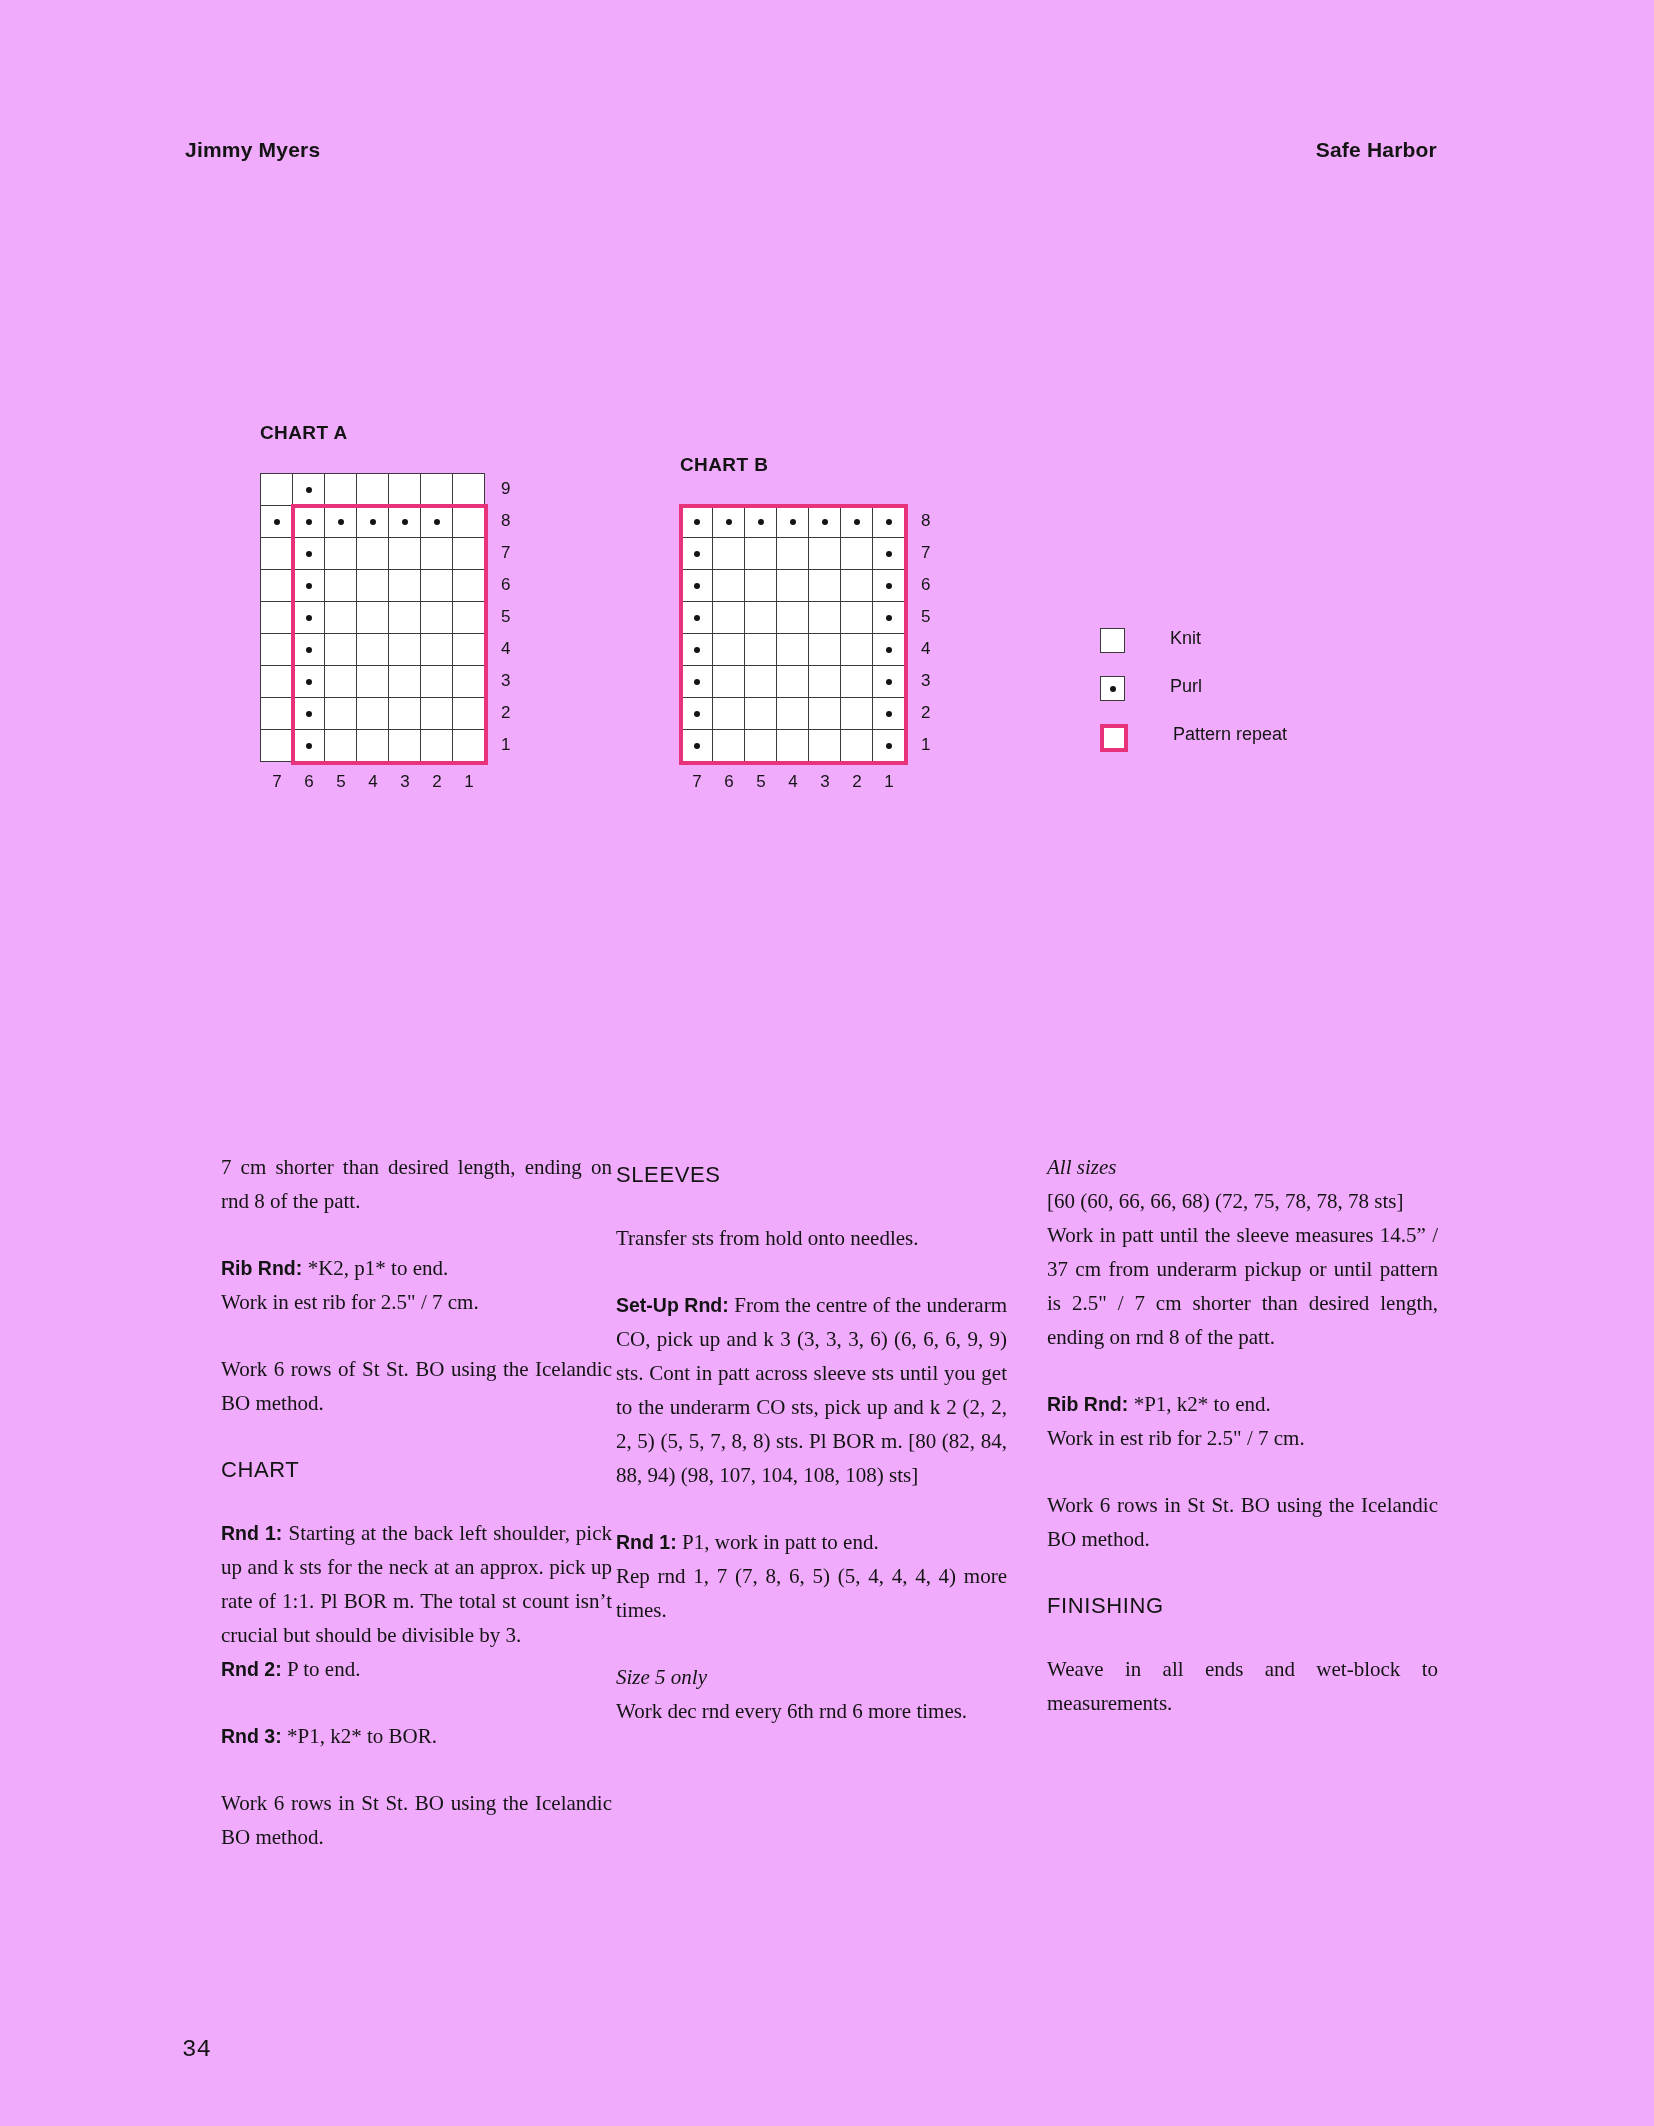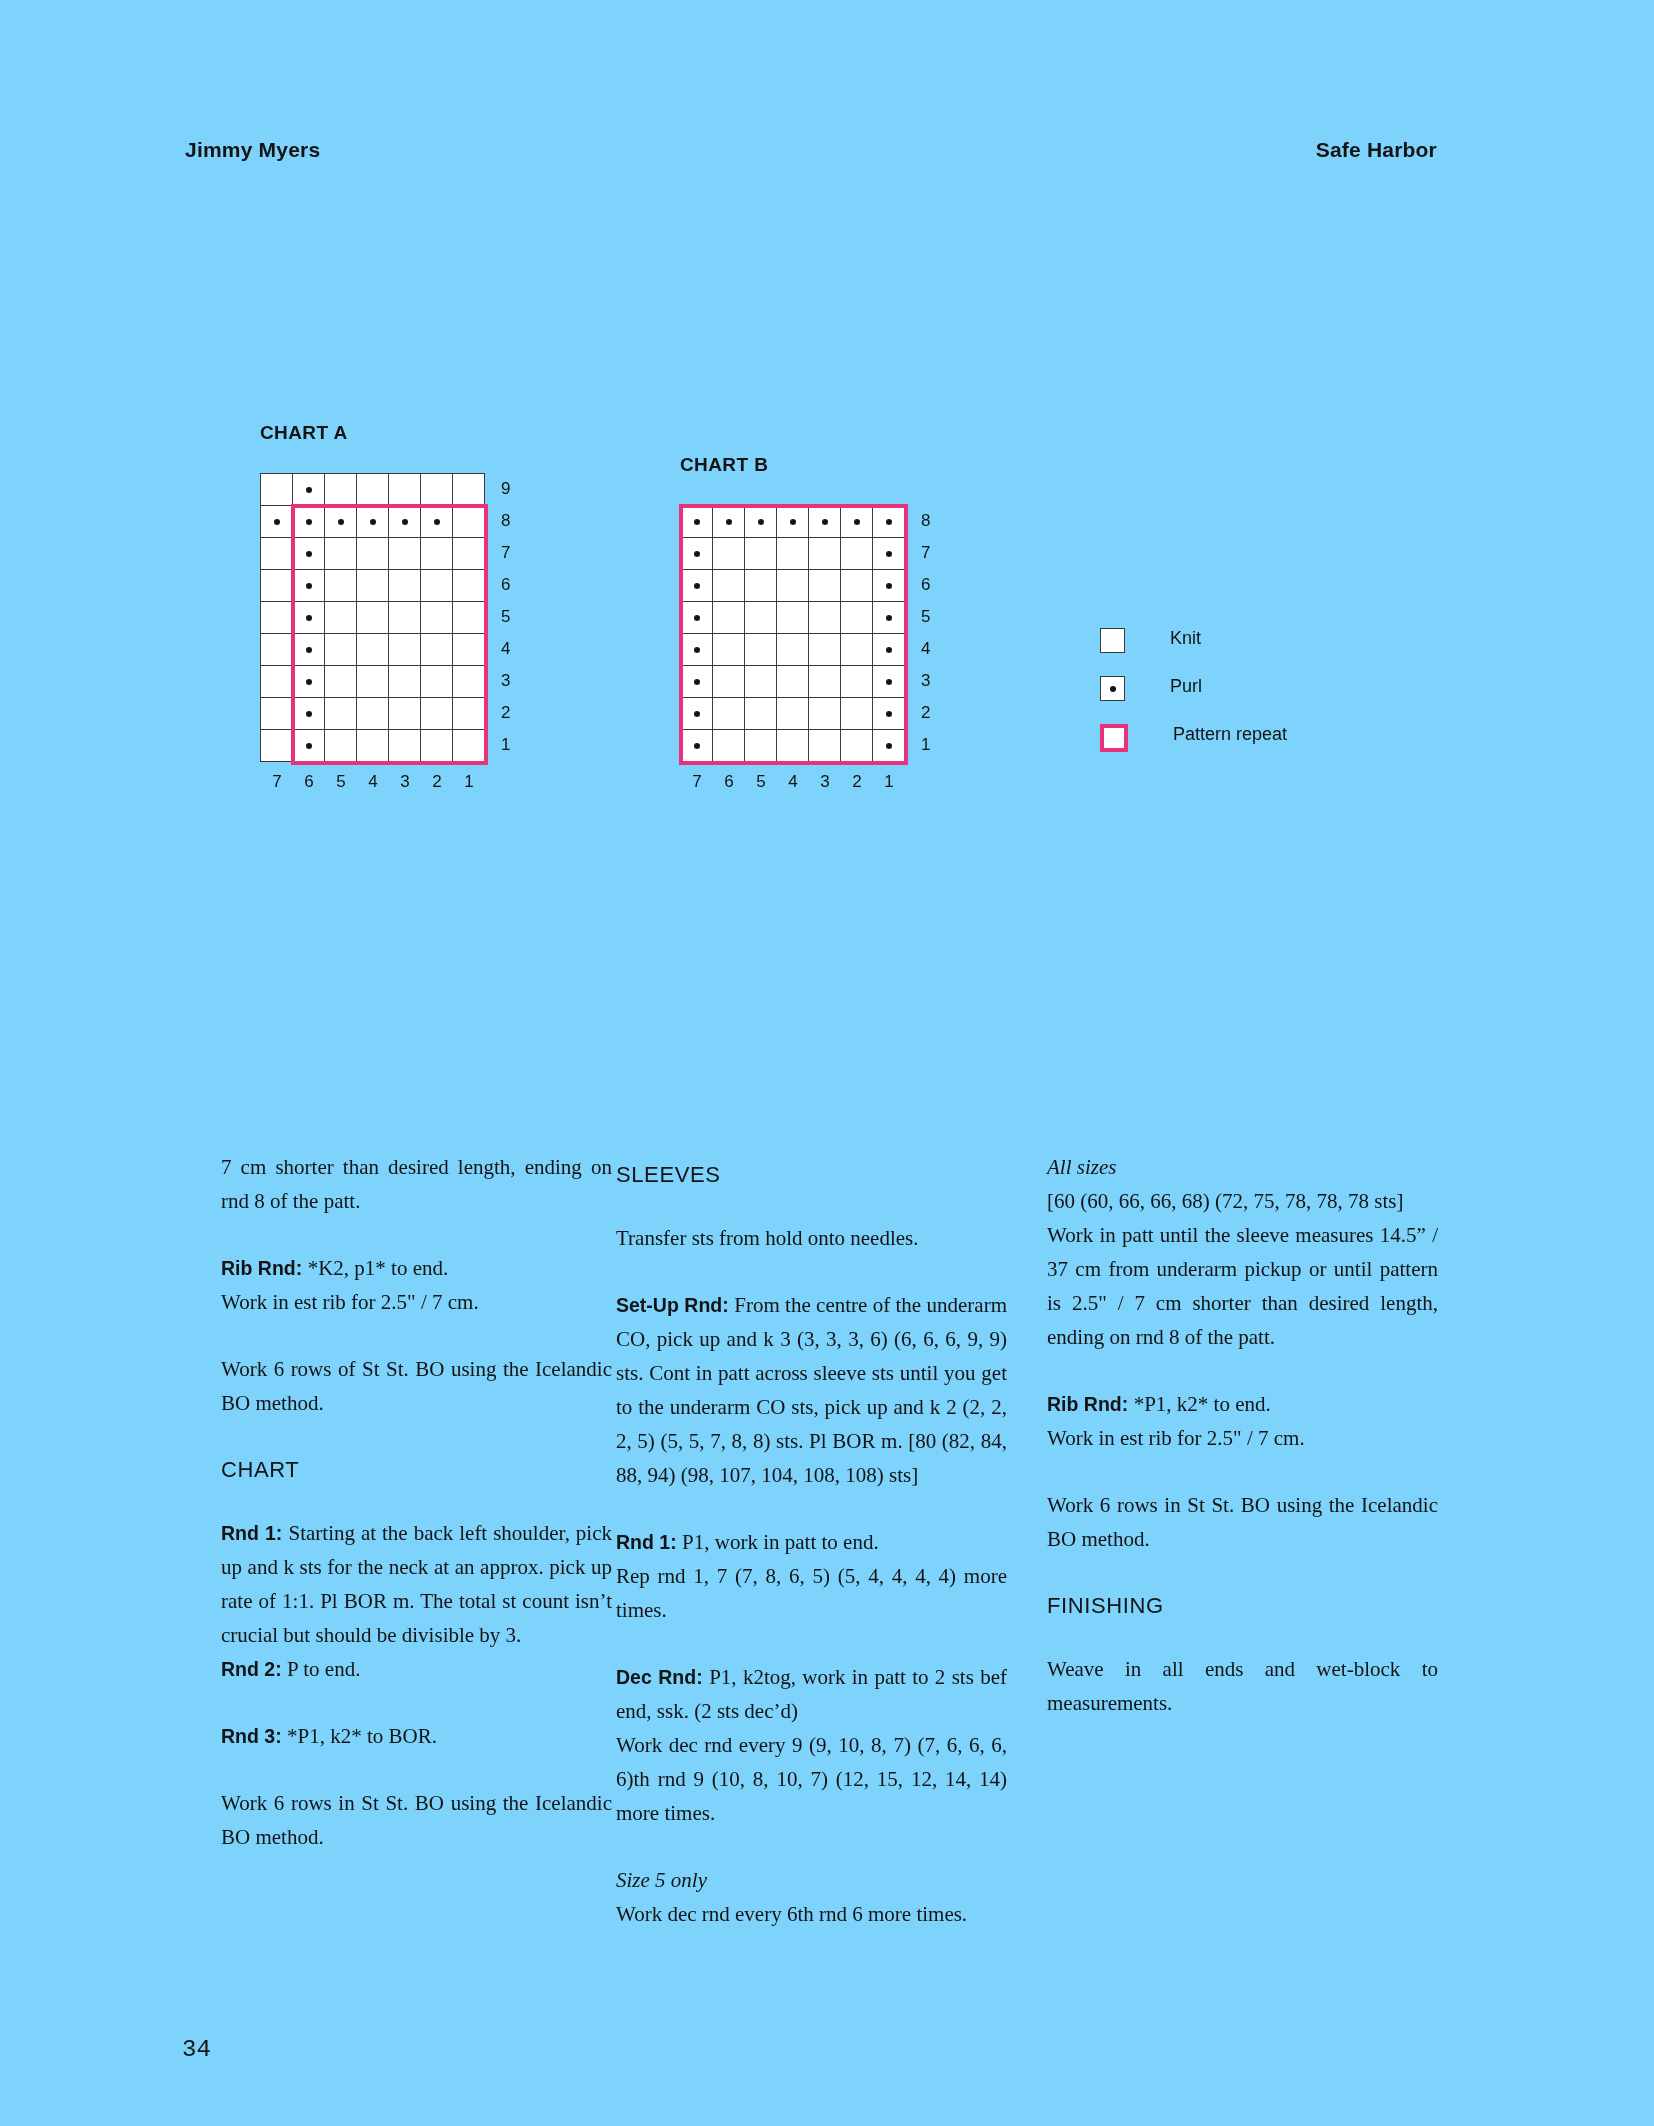--- a/index.html
+++ b/index.html
@@ -1,18 +1,18 @@
 <!DOCTYPE html>
 <html style="--pink: #e8327c;"><head>
 <meta charset="utf-8">
 <style>
   * { margin:0; padding:0; box-sizing:border-box; }
   html,body { background:#ffffff; }
   .page {
-    position:relative; width:1654px; height:2126px; background:#7dd3fc;
+    position:relative; width:1654px; height:2126px; background:#f0abfc;
     font-family:"Liberation Serif", serif; color:#141414; overflow:hidden;
   }
   
   .page-header {
     position:absolute; left:185px; top:138px; width:1252px;
     display:flex; justify-content:space-between;
     font-family:"Liberation Sans", sans-serif; font-weight:bold; font-size:21px;
     letter-spacing:0.2px;
   }
   
@@ -284,21 +284,20 @@
         <h3 class="col-heading">CHART</h3>
         <p><span class="run-bold">Rnd 1: </span><span class="run-plain">Starting at the back left shoulder, pick up and k sts for the neck at an approx. pick up rate of 1:1. Pl BOR m. The total st count isn’t crucial but should be divisible by 3.</span><br><span class="run-bold">Rnd 2: </span><span class="run-plain">P to end.</span></p>
         <p><span class="run-bold">Rnd 3: </span><span class="run-plain">*P1, k2* to BOR.</span><br></p>
         <p><span class="run-plain">Work 6 rows in St St. BO using the Icelandic BO method.</span></p>
       </div>
     <div class="col col-1">
         <h3 class="col-heading">SLEEVES</h3>
         <p><span class="run-plain">Transfer sts from hold onto needles.</span></p>
         <p><span class="run-bold">Set-Up Rnd: </span><span class="run-plain">From the centre of the underarm CO, pick up and k 3 (3, 3, 3, 6) (6, 6, 6, 9, 9) sts. Cont in patt across sleeve sts until you get to the underarm CO sts, pick up and k 2 (2, 2, 2, 5) (5, 5, 7, 8, 8) sts. Pl BOR m. [80 (82, 84, 88, 94) (98, 107, 104, 108, 108) sts]</span></p>
         <p><span class="run-bold">Rnd 1: </span><span class="run-plain">P1, work in patt to end.</span><br><span class="run-plain">Rep rnd 1, 7 (7, 8, 6, 5) (5, 4, 4, 4, 4) more times.</span></p>
-        <p><span class="run-bold">Dec Rnd: </span><span class="run-plain">P1, k2tog, work in patt to 2 sts bef end, ssk. (2 sts dec’d)</span><br><span class="run-plain">Work dec rnd every 9 (9, 10, 8, 7) (7, 6, 6, 6, 6)th rnd 9 (10, 8, 10, 7) (12, 15, 12, 14, 14) more times.</span></p>
         <p><span class="run-italic">Size 5 only</span><br><span class="run-plain">Work dec rnd every 6th rnd 6 more times.</span></p>
       </div>
     <div class="col col-2">
         <p><span class="run-italic">All sizes</span><br><span class="run-plain">[60 (60, 66, 66, 68) (72, 75, 78, 78, 78 sts]</span><br><span class="run-plain">Work in patt until the sleeve measures 14.5” / 37 cm from underarm pickup or until pattern is 2.5" / 7 cm shorter than desired length, ending on rnd 8 of the patt.</span></p>
         <p><span class="run-bold">Rib Rnd: </span><span class="run-plain">*P1, k2* to end.</span><br><span class="run-plain">Work in est rib for 2.5" / 7 cm.</span></p>
         <p><span class="run-plain">Work 6 rows in St St. BO using the Icelandic BO method.</span></p>
         <h3 class="col-heading">FINISHING</h3>
         <p><span class="run-plain">Weave in all ends and wet-block to measurements.</span></p>
       </div>
   </main>

